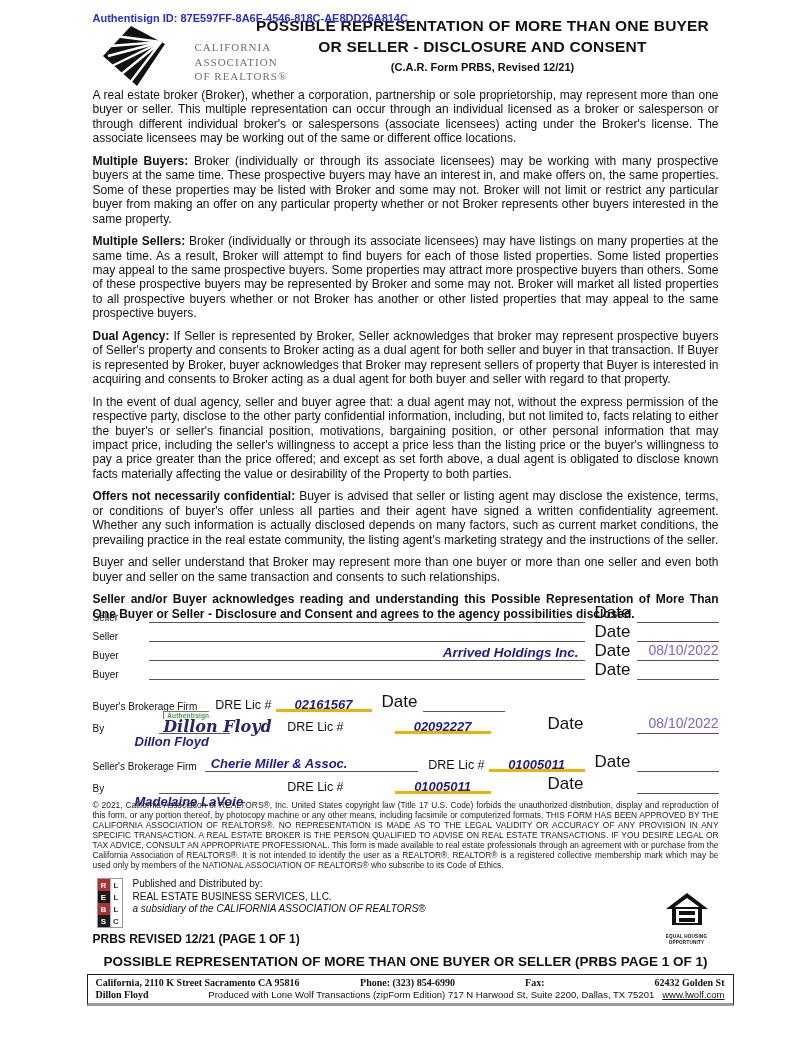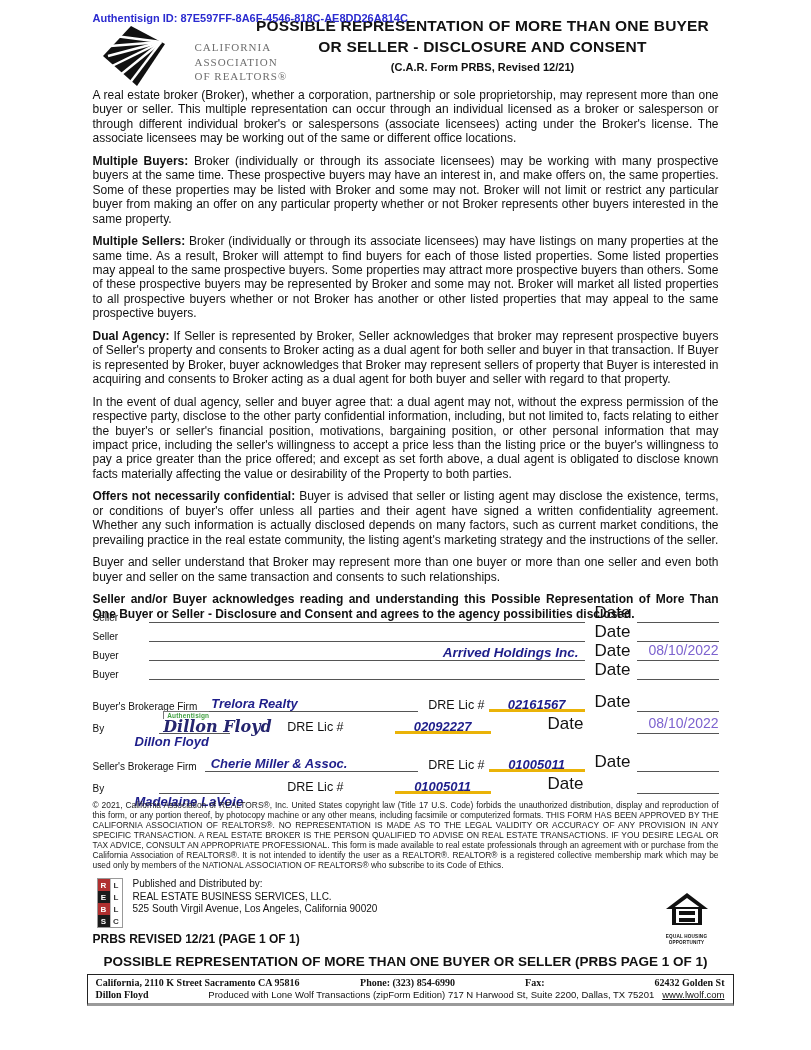--- a/index.html
+++ b/index.html
@@ -211,23 +211,20 @@
       <span class="lbl">Buyer</span>
       <span class="fill-line"></span>
       <span class="date-lbl">Date</span>
       <span class="date-line"></span>
     </div>
 
     <div class="broker-rows">
 
       <div class="sig-row">
         <span class="lbl">Buyer's Brokerage Firm</span>
-        <span class="fill-line">
-          <span class="val">Trelora Realty</span>
-        </span>
         <span class="dre-lbl">DRE Lic #</span>
         <span class="dre-line">
           <span class="val">02161567</span>
         </span>
         <span class="date-lbl">Date</span>
         <span class="date-line"></span>
       </div>
 
       <div class="sig-row gap-after">
         <span class="lbl">By</span>
@@ -293,21 +290,21 @@
           <span class="rebs-cell rebs-light">L</span>
         </div>
       <div class="rebs-row">
           <span class="rebs-cell rebs-dark">S</span>
           <span class="rebs-cell rebs-light">C</span>
         </div>
     </div>
     <div class="publisher-lines">
       <div>Published and Distributed by:</div>
       <div class="u-case">REAL ESTATE BUSINESS SERVICES, LLC.</div>
-      <div>525 South Virgil Avenue, Los Angeles, California 90020</div>
+      <div class="ital">a subsidiary of the CALIFORNIA ASSOCIATION OF REALTORS®</div>
     </div>
   </div>
 
   <div class="equal-housing">
     <span>
       <svg width="44" height="38" viewBox="0 0 44 38">
         <polygon points="22,1 1,17 7,17 22,6 37,17 43,17" fill="#111"></polygon>
         <rect x="7" y="15" width="30" height="18" fill="#111"></rect>
         <rect x="11" y="17" width="22" height="14" fill="#fff"></rect>
         <rect x="14" y="19" width="16" height="4" fill="#111"></rect>

